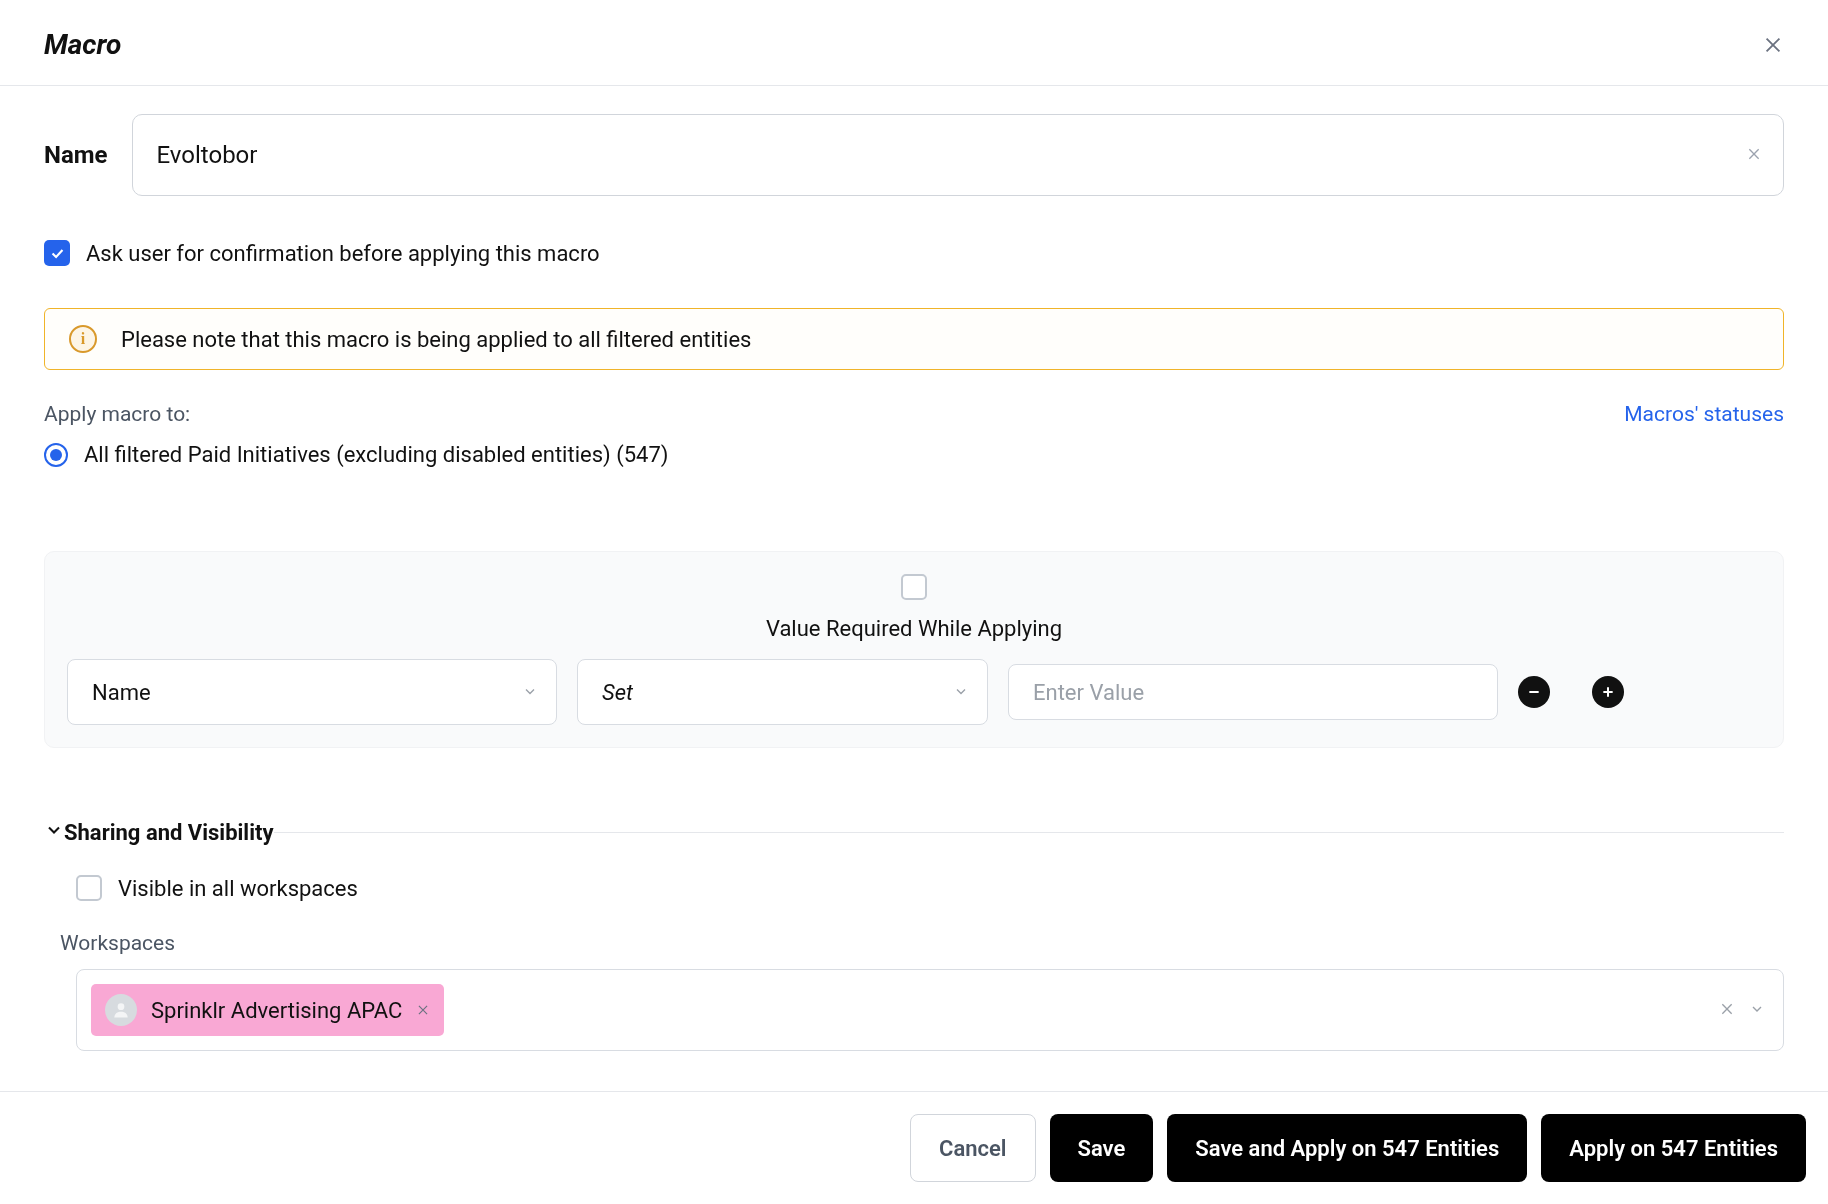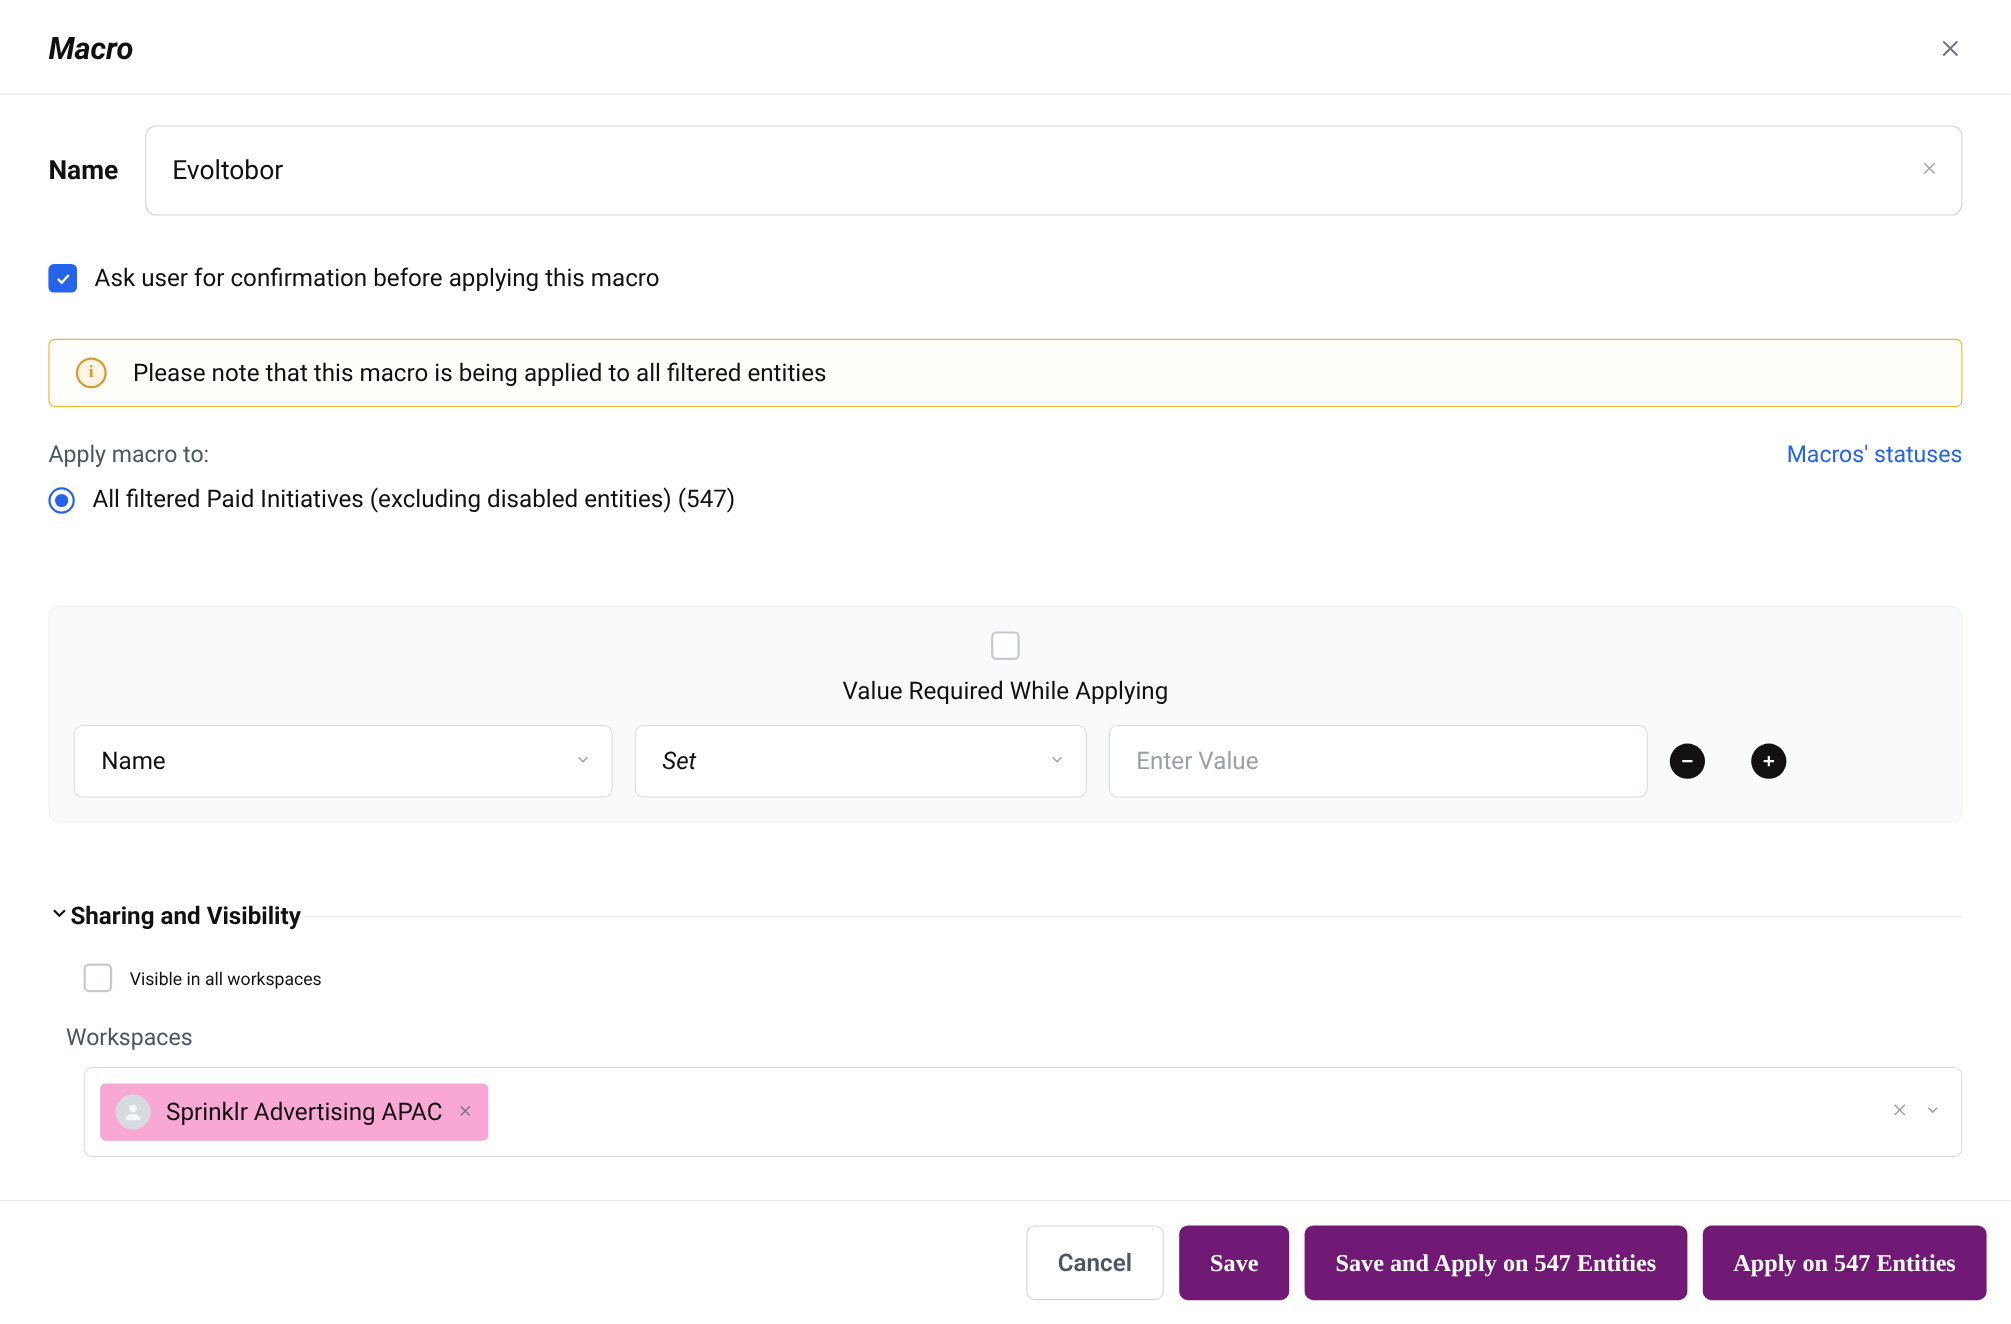--- a/index.html
+++ b/index.html
@@ -39,21 +39,21 @@
     .radio-label { font-size: 22px; }
 
     .rule-box { margin-top: 84px; background: #f9fafb; border: 1px solid #f1f2f4; border-radius: 10px; padding: 22px; }
     .rule-check-row { display: flex; align-items: center; gap: 16px; flex-direction: column; }
     .checkbox-empty { width: 26px; height: 26px; border: 2px solid #c3c9d1; border-radius: 5px; background: #fff; cursor: pointer; }
     .rule-check-label { font-size: 22px; }
     .rule-controls { display: flex; align-items: center; gap: 20px; margin-top: 18px; }
     .select { position: relative; height: 66px; background: #fff; border: 1px solid #d8dce2; border-radius: 8px; display: flex; align-items: center; padding: 0 48px 0 24px; font-size: 22px; color: #111; cursor: pointer; }
     .select.w1 { width: 490px; }
     .select.w2 { width: 411px; font-style: italic; }
-    .value-input { height: 66px; width: 490px; background: #fff; border: 1px solid #d8dce2; border-radius: 8px; padding: 0 24px; font-size: 22px; color: #111; }
+    .value-input { height: 56px; width: 490px; background: #fff; border: 1px solid #d8dce2; border-radius: 8px; padding: 0 24px; font-size: 22px; color: #111; }
     .value-input::placeholder { color: #9aa0a8; }
     .chev { position: absolute; right: 18px; top: 50%; transform: translateY(-50%); }
     .chev svg { width: 16px; height: 16px; stroke: #9aa0a8; stroke-width: 2; fill: none; }
     .circle-btn { width: 32px; height: 32px; border-radius: 50%; background: #111; color: #fff; display: flex; align-items: center; justify-content: center; cursor: pointer; flex-shrink: 0; }
     .circle-btn.plus { margin-left: 22px; }
     .circle-btn svg { width: 16px; height: 16px; stroke: #fff; stroke-width: 3; }
 
     .section-divider-row { display:flex; align-items:center; margin-top: 72px; }
     .section-chevron svg { width: 20px; height: 20px; stroke:#111; stroke-width: 2.5; fill:none; }
     .section-title { font-size: 22px; font-weight: 700; }
@@ -67,21 +67,21 @@
     .avatar { width:32px; height:32px; border-radius:50%; background:#d7dbdf; display:flex; align-items:center; justify-content:center; }
     .avatar svg { width:20px; height:20px; fill:#f4f5f6; }
     .chip-label { font-size:22px; }
     .chip-x svg { width:14px; height:14px; stroke:#6b7280; stroke-width:2; cursor:pointer; }
     .ws-right { position:absolute; right: 18px; top:50%; transform: translateY(-50%); display:flex; align-items:center; gap: 14px; }
     .ws-right svg { width:16px; height:16px; stroke:#9aa0a8; stroke-width:2; fill:none; cursor:pointer; }
 
     .footer { position: absolute; bottom: 0; left: 0; right: 0; border-top: 1px solid #e5e7eb; padding: 22px 22px 22px 22px; display:flex; justify-content:flex-end; gap: 14px; }
     .btn { height: 68px; padding: 0 28px; border-radius: 8px; font-size: 22px; font-weight:600; display:flex; align-items:center; cursor:pointer; border: none; }
     .btn-secondary { background:#fff; border:1px solid #d1d5db; color:#4b5563; }
-    .btn-primary { background:#701a75; color:#fff;font-family:Liberation Serif, serif; }
+    .btn-primary { background:#000000; color:#fff; }
   </style>
 </head>
 <body>
 
 <div class="dialog">
   <div class="dialog-header">
     <div class="dialog-title">Macro</div>
     <div>
       <svg class="close-x" viewBox="0 0 24 24" fill="none">
           <path d="M5 5 L19 19 M19 5 L5 19"></path>
@@ -167,21 +167,21 @@
         <svg viewBox="0 0 24 24">
             <path d="M6 9 L12 15 L18 9"></path>
           </svg>
       </div>
       <div class="section-title">Sharing and Visibility</div>
       <div class="section-line"></div>
     </div>
 
     <div class="visible-row">
       <div class="checkbox-empty"></div>
-      <div style="font-size:16px;text-align:right;">Visible in all workspaces</div>
+      <div style="font-size:22px;text-align:right;">Visible in all workspaces</div>
     </div>
 
     <div class="workspaces-label">Workspaces</div>
     <div class="workspaces-input">
       <div class="chip">
         <div class="avatar">
           <svg viewBox="0 0 24 24">
               <circle cx="12" cy="8" r="4"></circle>
               <path d="M4 21 C4 16 8 14 12 14 C16 14 20 16 20 21 Z"></path>
             </svg>

